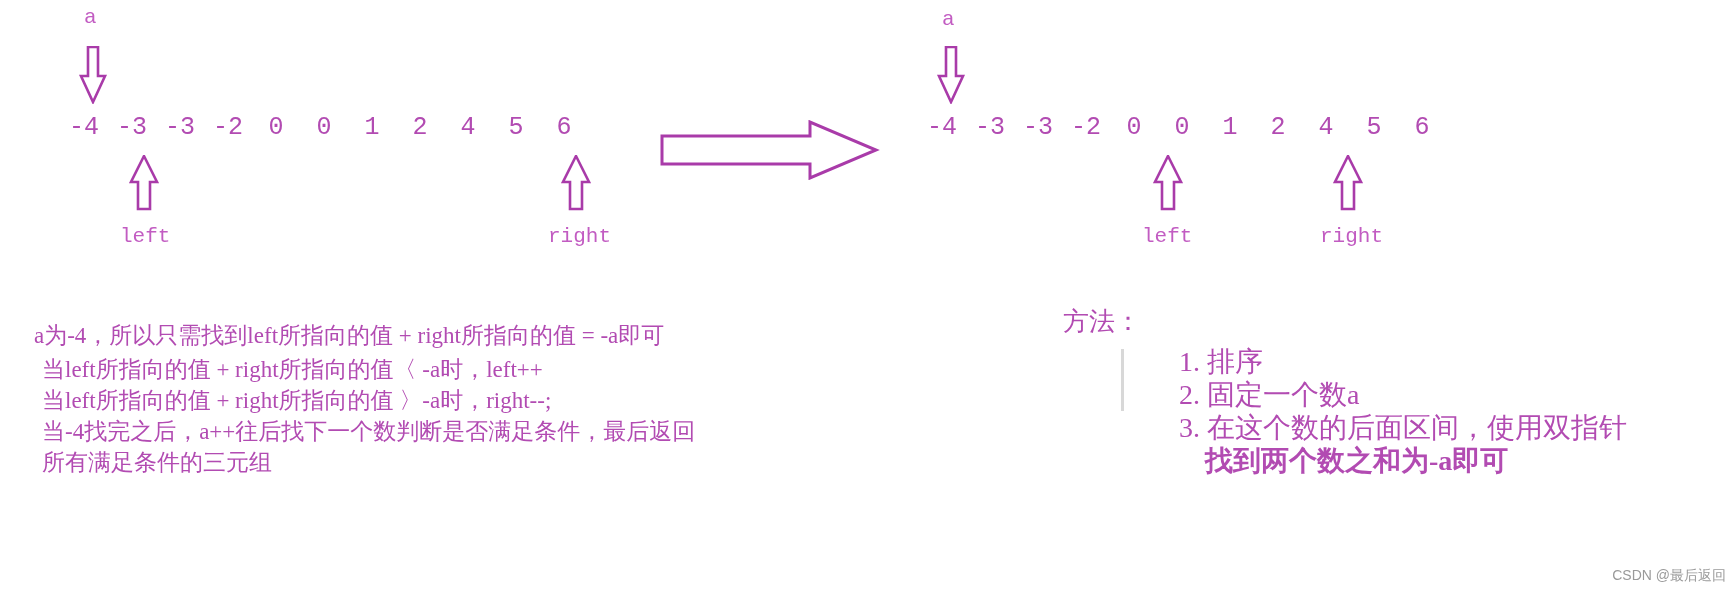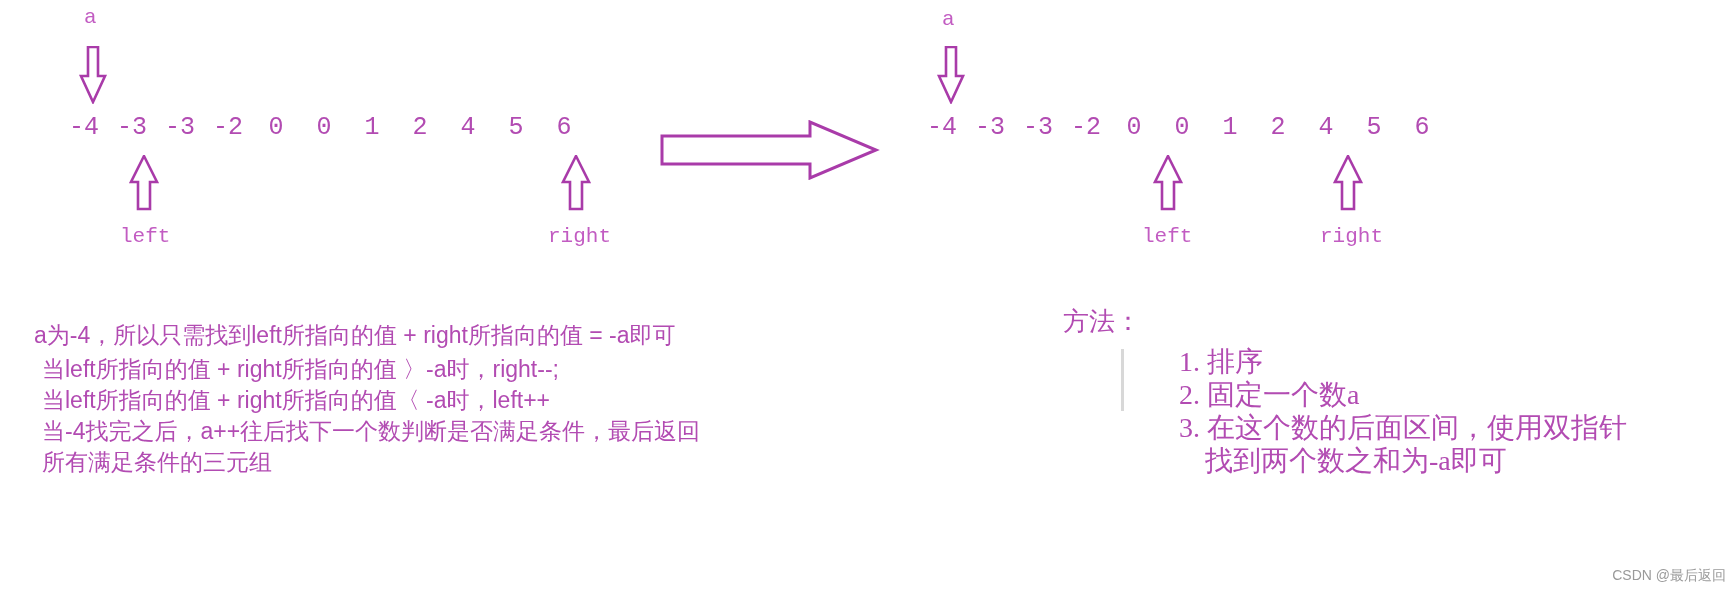--- a/index.html
+++ b/index.html
@@ -68,21 +68,21 @@
   .textblock {
     position: absolute;
     color: #b24bb2;
   }
   #left-text {
     left: 34px;
     top: 320px;
     width: 860px;
   }
   #left-text .ln {
-    font-family: Liberation Sans, sans-serif;
+    font-family: Liberation Serif, serif;
     font-size: 23px;
     line-height: 31px;
     white-space: pre;
   }
   #left-text .ln.first { margin-bottom: 3px; }
   #left-text .ln.indent { padding-left: 8px; }
 
   #right-text {
     left: 1063px;
     top: 305px;
@@ -113,20 +113,21 @@
     background: #d8d8d8;
   }
   #right-text li {
     font-size: 28px;
     line-height: 33px;
     white-space: pre;
   }
   #right-text li .cont {
     display: block;
     padding-left: 26px;
+    font-weight: bold;
   }
 
   
   #watermark {
     position: absolute;
     right: 10px;
     bottom: 6px;
     font-family: "Liberation Sans", sans-serif;
     font-size: 14px;
     color: #9a9a9a;
@@ -215,22 +216,22 @@
   <div class="arrow" style="left:432px; top:155px;">
     <svg width="32" height="56" viewBox="0 0 32 56">
       <path d="M16 1 L29 27 L22 27 L22 54 L10 54 L10 27 L3 27 Z" fill="none" stroke="#a93ba9" stroke-width="2.6" stroke-linejoin="miter"></path>
     </svg>
   </div>
   <div class="tag" style="left:420px; top:225px;">right</div>
 </div>
 
 <div class="textblock" id="left-text">
   <div class="ln first">a为-4，所以只需找到left所指向的值 + right所指向的值 = -a即可</div>
+  <div class="ln indent">当left所指向的值 + right所指向的值〈 -a时，left++</div>
   <div class="ln indent">当left所指向的值 + right所指向的值 〉-a时，right--;</div>
-  <div class="ln indent">当left所指向的值 + right所指向的值〈 -a时，left++</div>
   <div class="ln indent">当-4找完之后，a++往后找下一个数判断是否满足条件，最后返回</div>
   <div class="ln indent">所有满足条件的三元组</div>
 </div>
 
 <div class="textblock" id="right-text">
   <div class="heading">方法：</div>
   <div class="list-wrap">
     <div class="list-rule"></div>
     <ol>
       <li><span>1.</span> <span>排序</span></li>

